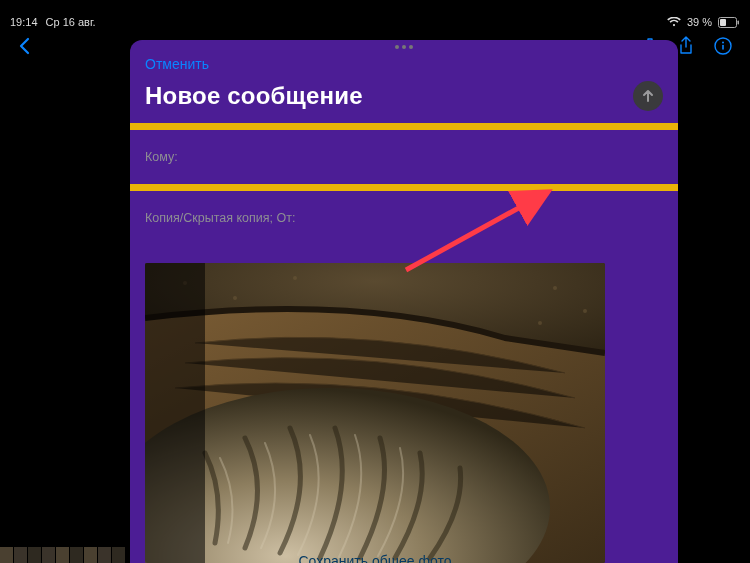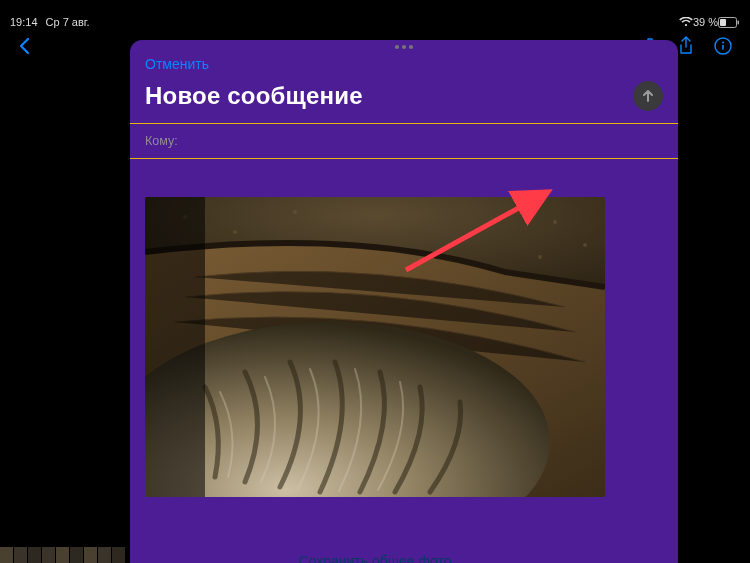--- a/index.html
+++ b/index.html
@@ -2,21 +2,21 @@
 <html><head>
 <meta charset="utf-8">
 <style>
   * { box-sizing: border-box; margin: 0; padding: 0; }
   html, body { width: 750px; height: 563px; overflow: hidden; font-family: -apple-system, "Helvetica Neue", Arial, sans-serif; background:#000; color:#fff; }
   .root { position: relative; width: 750px; height: 563px; background:#000;margin-top:12px; }
 
   
   .statusbar { position:absolute; top:0; left:0; right:0; height:20px; display:flex; align-items:center; font-size:11px; color:#ddd; }
   .status-left { position:absolute; left:10px; display:flex; gap:8px; }
-  .status-right { position:absolute; right:10px; display:flex; align-items:center; }
+  .status-right { position:absolute; right:10px; display:flex; align-items:center; gap:6px; }
   .wifi-icon svg, .battery-icon svg { display:block; }
 
   
   .bg-header { position:absolute; top:20px; left:0; right:0; height:30px; display:flex; align-items:center; justify-content:space-between; padding:0 18px; font-size:12px; }
   .bg-date { position:absolute; left:50%; transform:translateX(-50%); color:#9a9a9a; font-size:12px; }
   .bg-left { color:#0a84ff; }
   .bg-right { display:flex; gap:20px; align-items:center; }
   .bg-right .ico { color:#0a84ff; }
 
   
@@ -26,21 +26,21 @@
   .dots span { width:4px; height:4px; border-radius:50%; background:#777; display:block; }
 
   .cancel-row { padding:6px 15px 2px 15px; }
   .cancel { color:#0a84ff; font-size:14px; }
 
   .title-row { display:flex; align-items:center; justify-content:space-between; padding:6px 15px 12px 15px; }
   .title { font-size:24px; font-weight:700; letter-spacing:0.2px; }
   .send-btn { width:30px; height:30px; border-radius:50%; background:#3a3a3c; display:flex; align-items:center; justify-content:center; }
   .send-btn svg { display:block; }
 
-  .field { border-top:1px solid #eab308; padding:10px 15px; font-size:12.5px; color:#8e8e93; display:flex; align-items:center; }
+  .field { border-top:7px solid #eab308; padding:20px 15px; font-size:12.5px; color:#8e8e93; display:flex; align-items:center; }
   .field:last-of-type { border-bottom:1px solid #2b2b2d; }
   .field .label { flex:0 0 auto; }
   .field .spacer { flex:1; }
   .field .size { color:#8e8e93; white-space:nowrap; }
   .field .size .val { color:#c9c9cc; margin-left:4px; }
 
   .body-area { padding:18px 15px 0 15px; }
   .photo { width:460px; height:300px; background:#2d2418; border-radius:2px; overflow:hidden; position:relative; }
   .photo svg { width:100%; height:100%; display:block; }
 
@@ -56,21 +56,21 @@
   .arrow { position:absolute; pointer-events:none; }
 </style>
 </head>
 <body>
 
 <div class="root">
 
   <div class="statusbar">
     <div class="status-left">
       <span>19:14</span>
-      <span>Ср 7 авг.</span>
+      <span>Ср 16 авг.</span>
     </div>
     <div class="status-right">
       <span class="wifi-icon">
         <svg width="14" height="10" viewBox="0 0 14 10">
             <path d="M7 9.2a1.1 1.1 0 1 0 0-2.2 1.1 1.1 0 0 0 0 2.2zM3.6 5.7a5 5 0 0 1 6.8 0l1.1-1.1a6.6 6.6 0 0 0-9 0zM1.3 3.4a8.3 8.3 0 0 1 11.4 0l1.1-1.1a9.9 9.9 0 0 0-13.6 0z" fill="#ddd"></path>
           </svg>
       </span>
       <span>39 %</span>
       <span class="battery-icon">
         <svg width="22" height="11" viewBox="0 0 22 11">
@@ -127,20 +127,21 @@
         <svg width="16" height="16" viewBox="0 0 16 16">
             <path d="M8 13V3M4 7l4-4 4 4" stroke="#9a9a9c" stroke-width="2" fill="none" stroke-linecap="round" stroke-linejoin="round"></path>
           </svg>
       </div>
     </div>
 
     <div class="field">
       <span class="label">Кому:</span>
     </div>
     <div class="field">
+      <span class="label">Копия/Скрытая копия; От:</span>
       <span class="spacer"></span>
     </div>
 
     <div class="body-area">
       <div class="photo">
         <svg viewBox="0 0 460 300" preserveAspectRatio="xMidYMid slice">
           <defs>
             <radialGradient id="wall" cx="50%" cy="15%" r="80%">
               <stop offset="0%" stop-color="#5a4a30"></stop>
               <stop offset="100%" stop-color="#2b2213"></stop>

